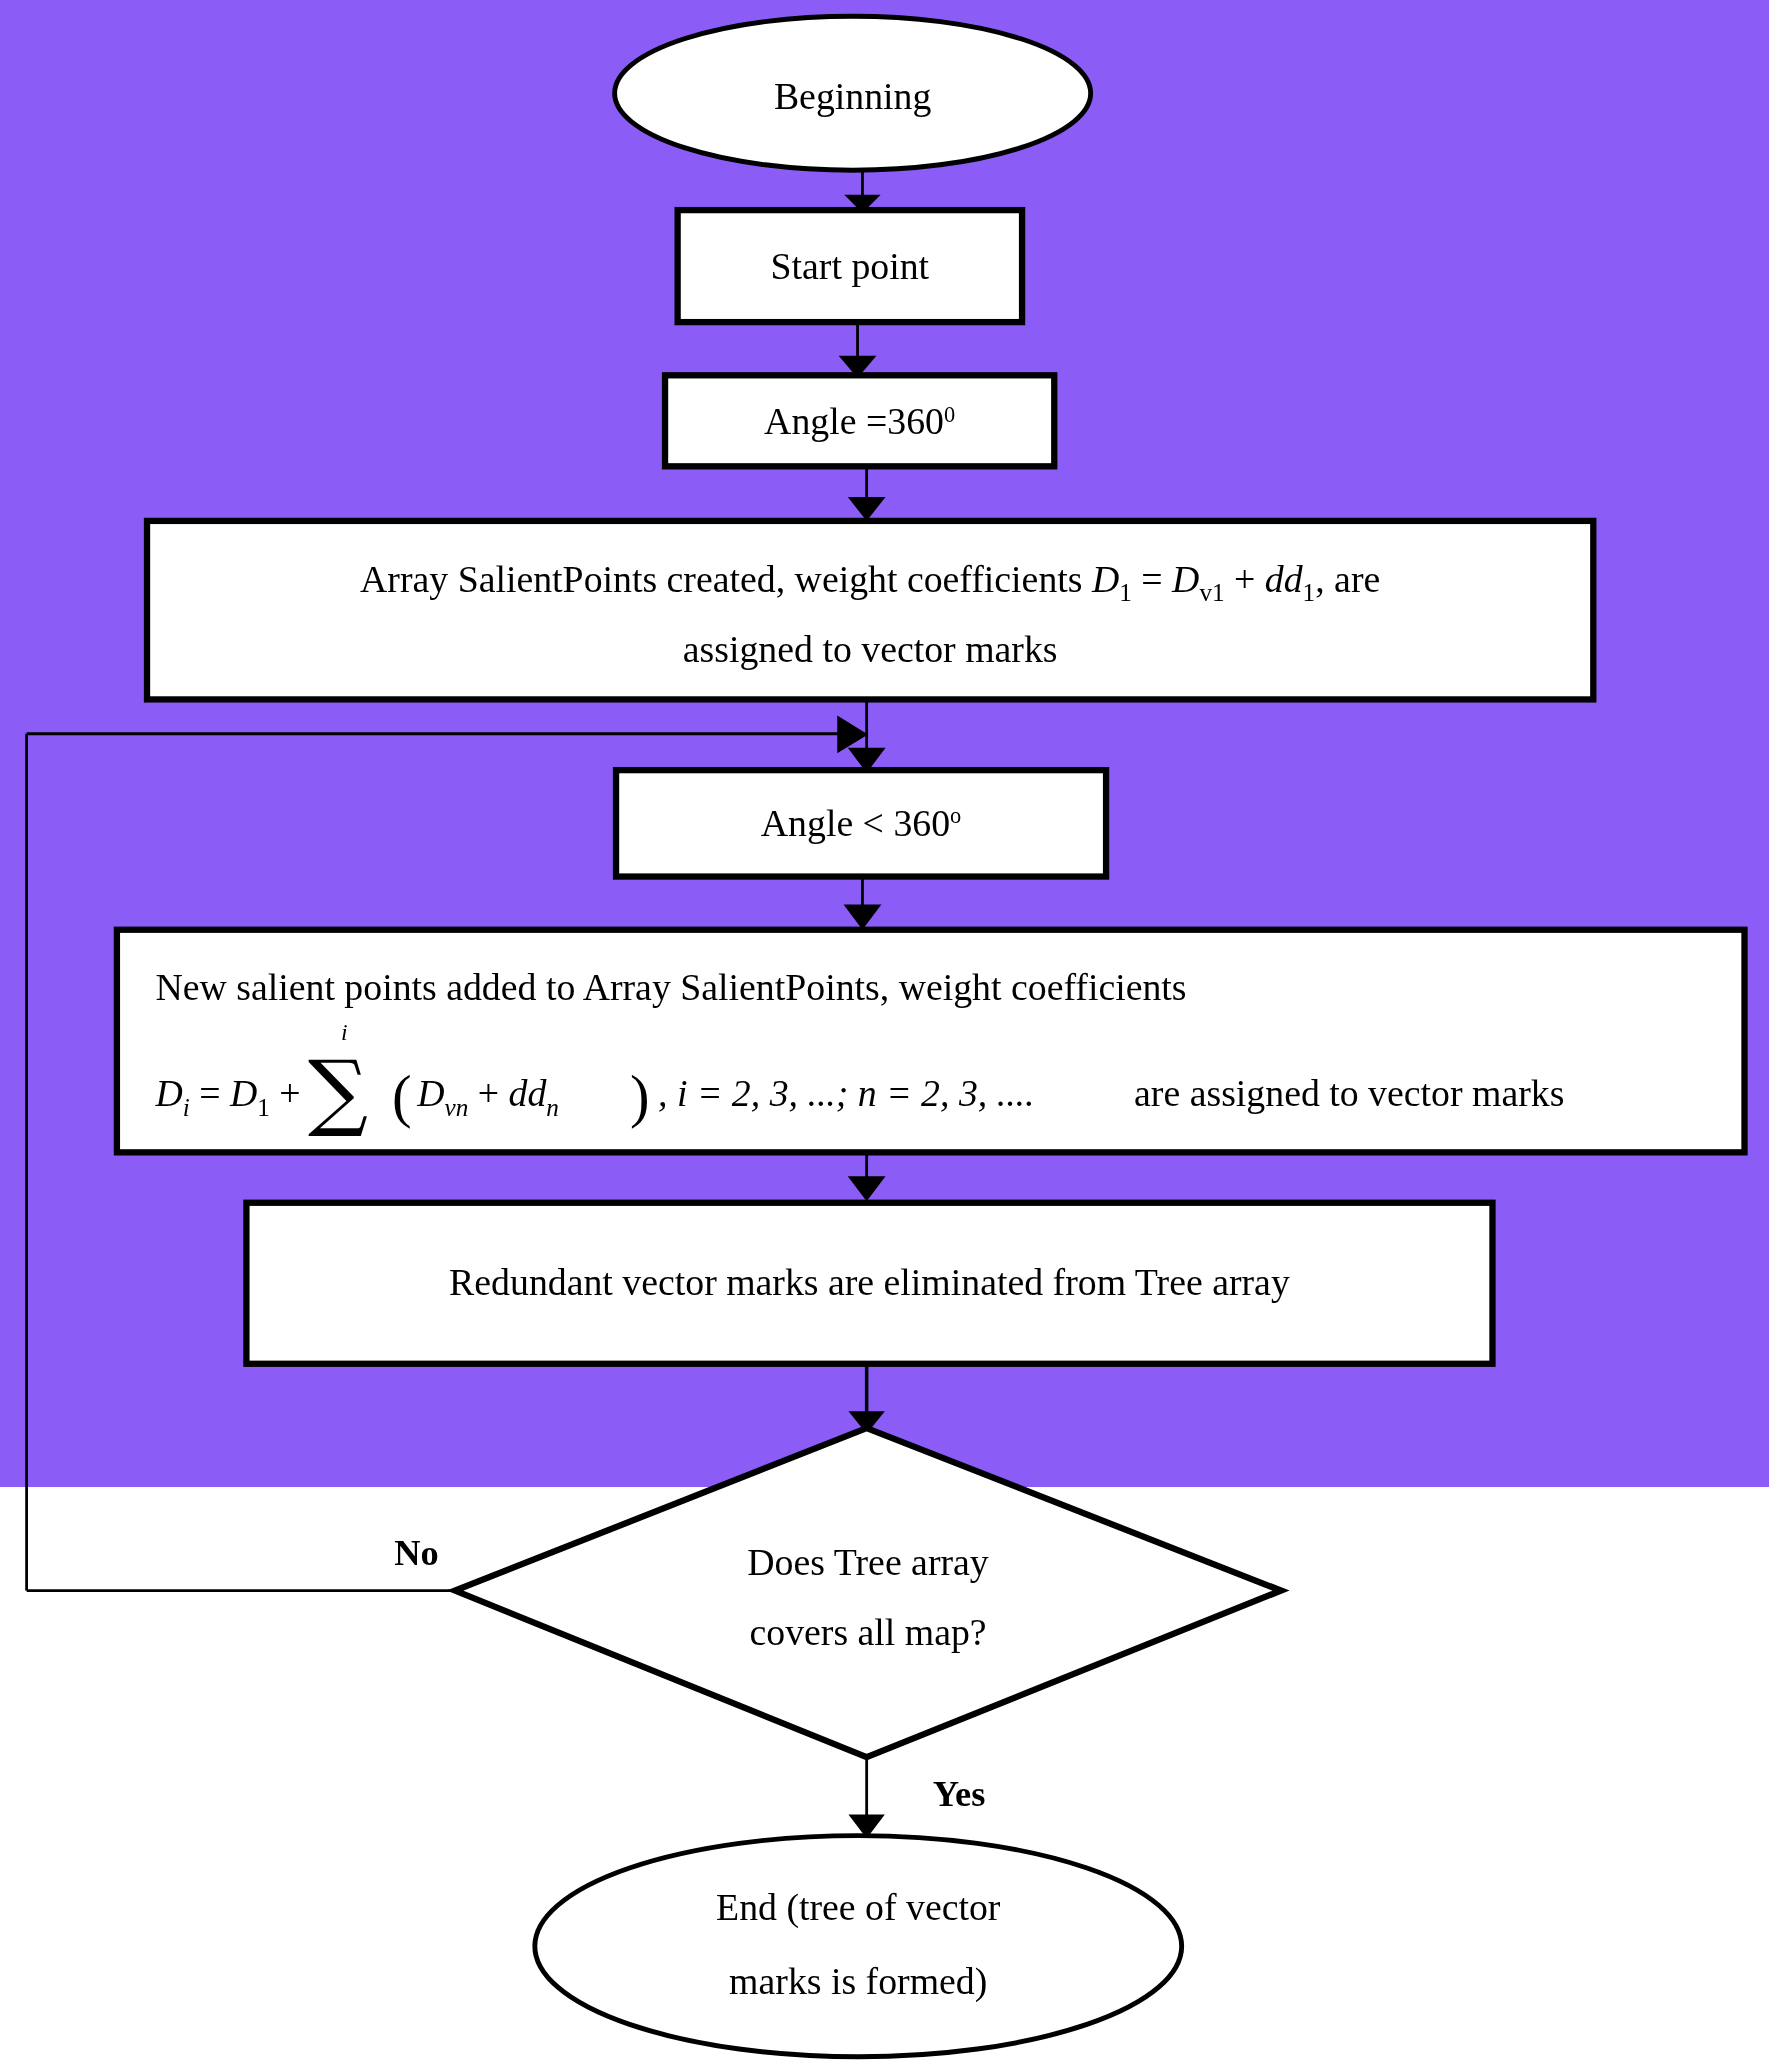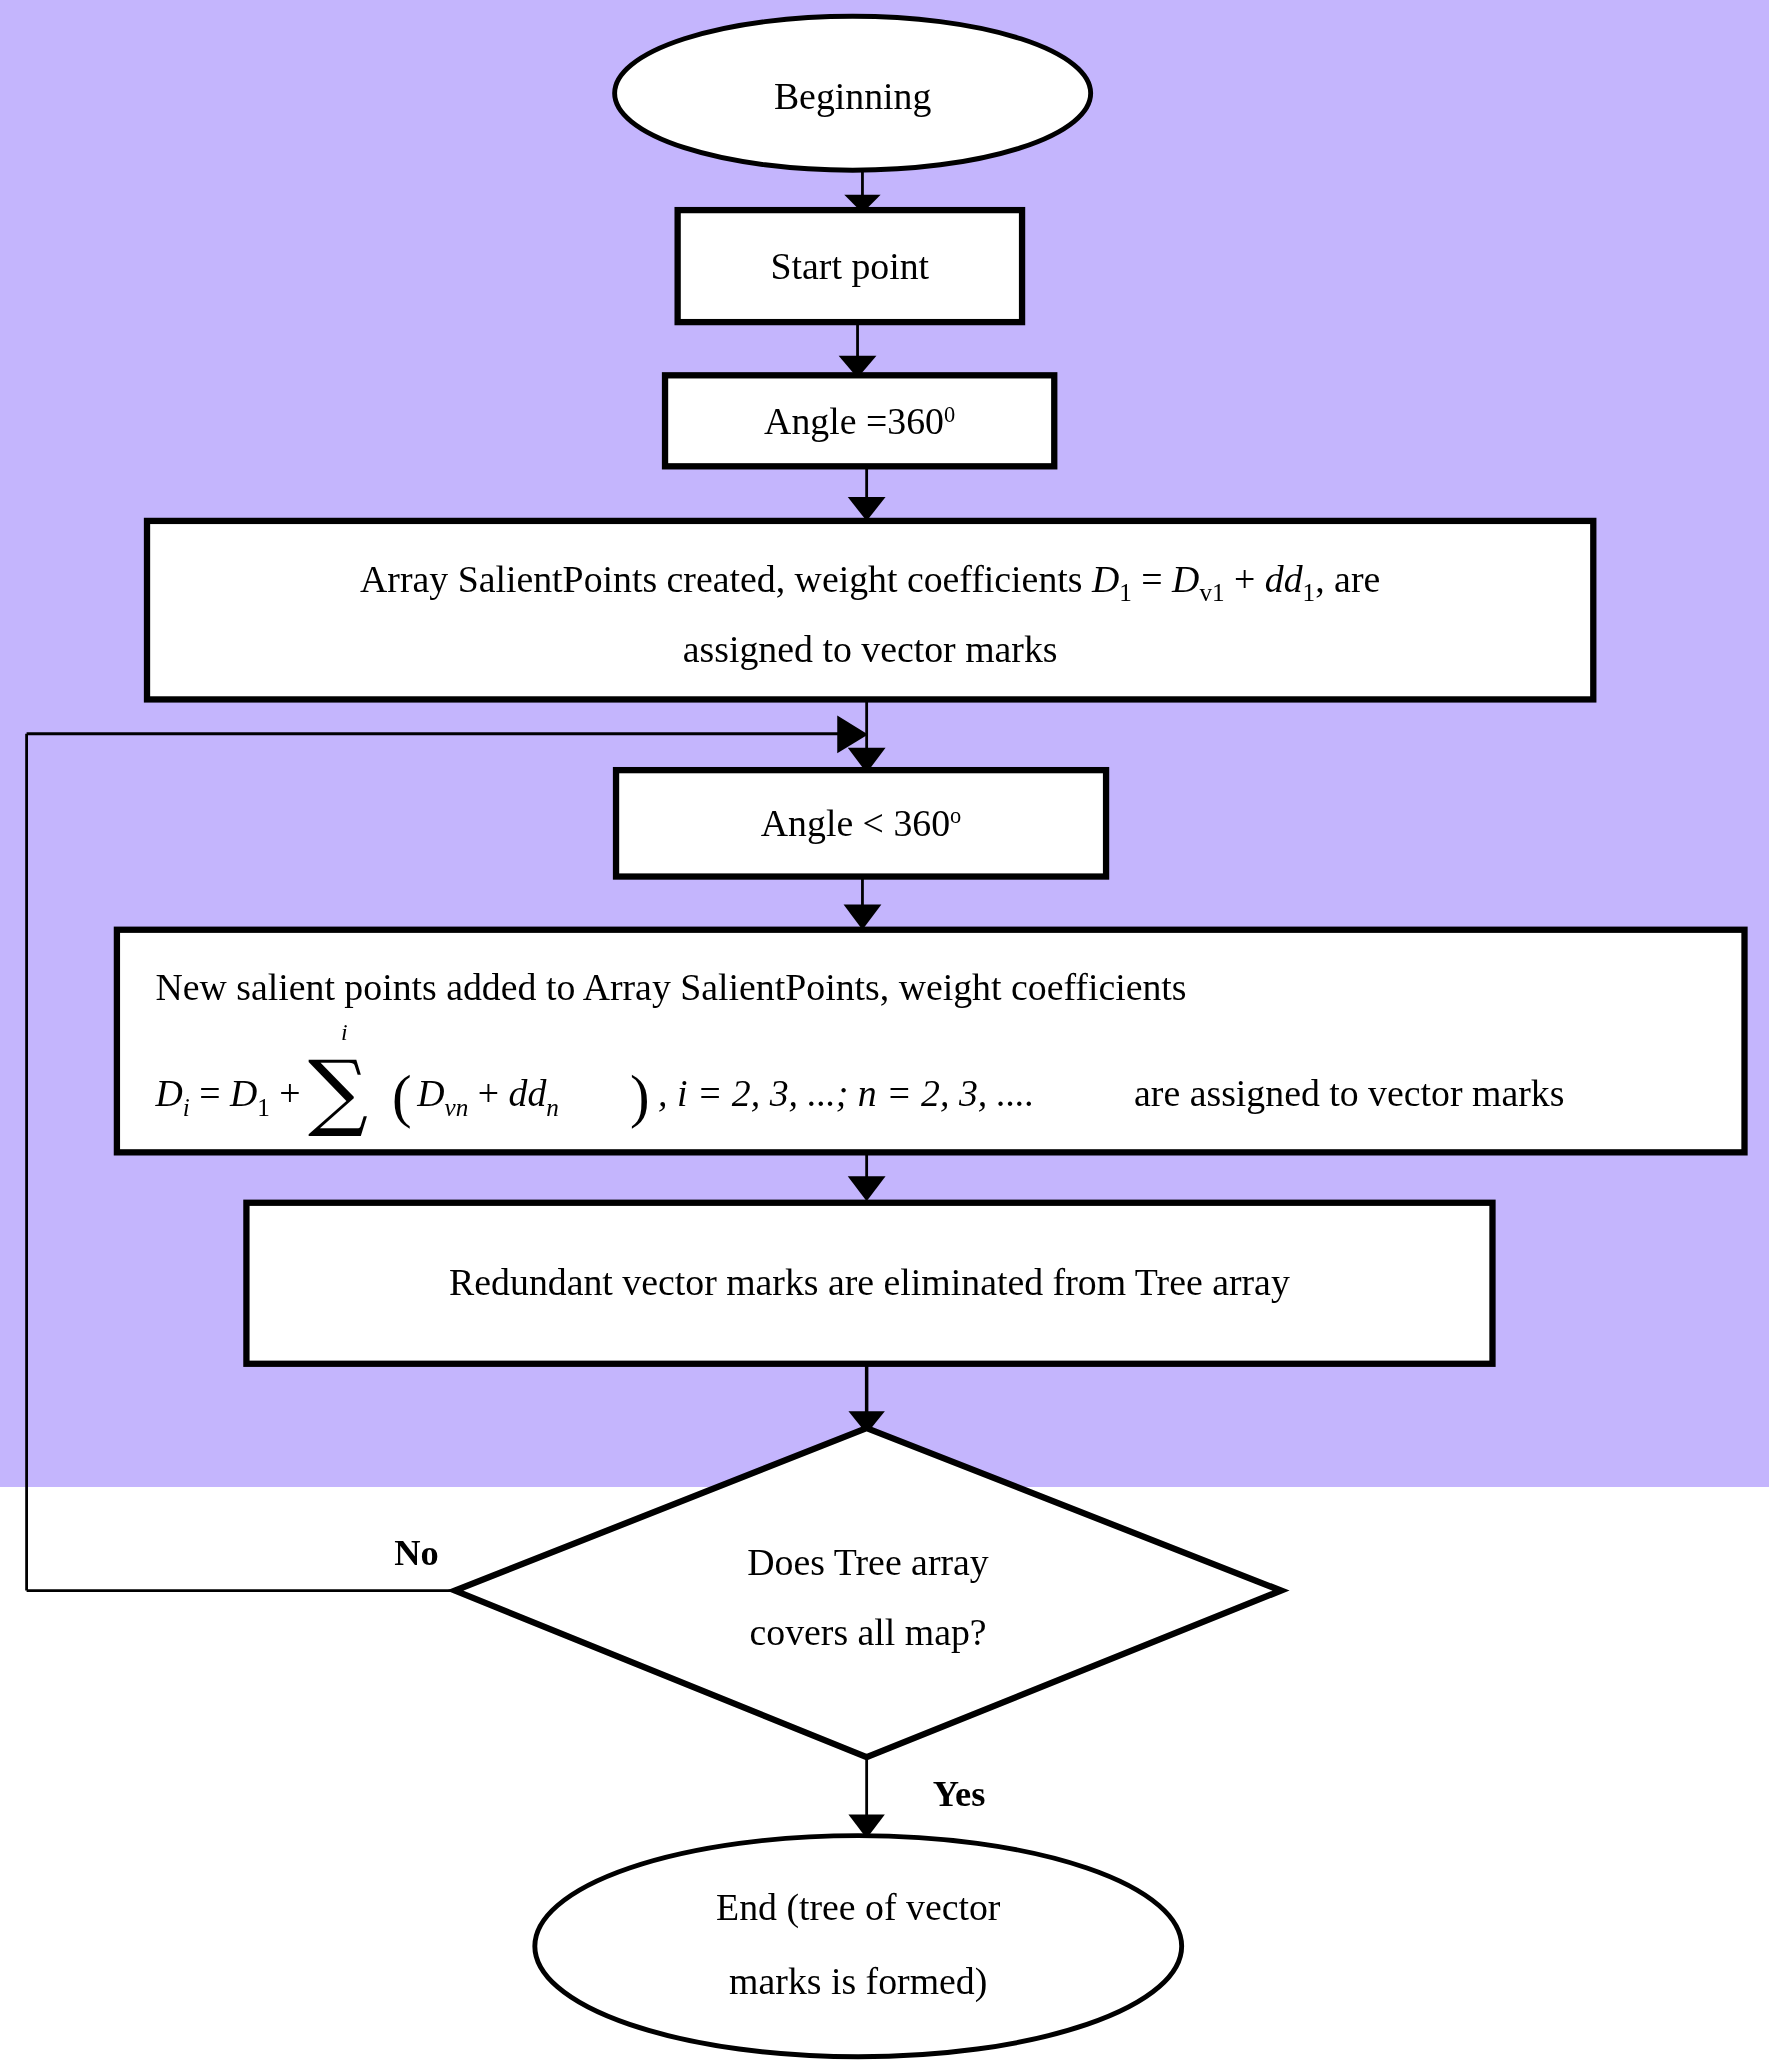--- a/index.html
+++ b/index.html
@@ -10,21 +10,21 @@
   body {
     width: 1769px;
     height: 2066px;
     font-family: "Liberation Serif", "DejaVu Serif", serif;
     overflow: hidden;
   }
   #flow-root {
     position: relative;
     width: 1769px;
     height: 1487px;
-    background: #c4b5fd;
+    background: #8b5cf6;
   }
   svg.flow-canvas {
     display: block;
     width: 1769px;
     height: 2066px;
   }
   .node-shape {
     fill: #ffffff;
     stroke: #000000;
   }

